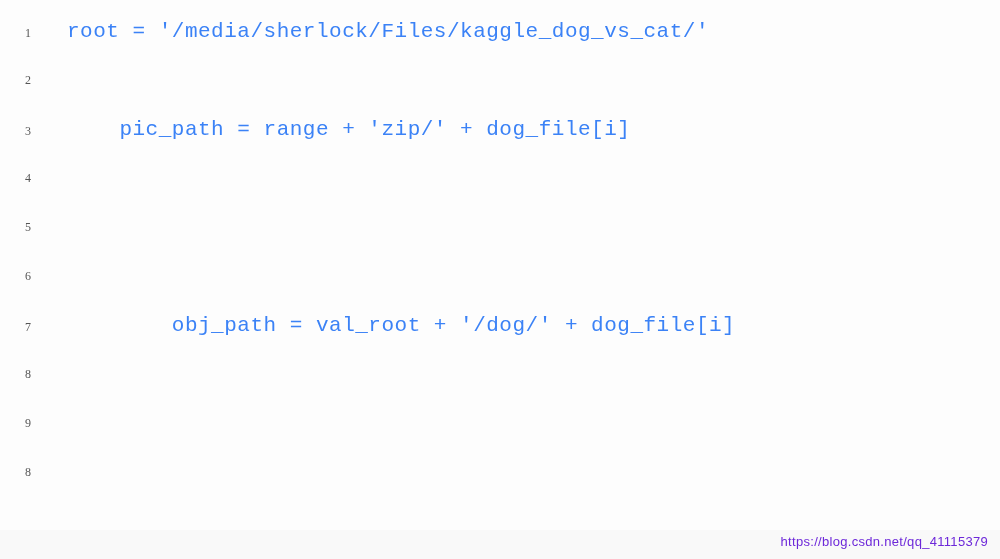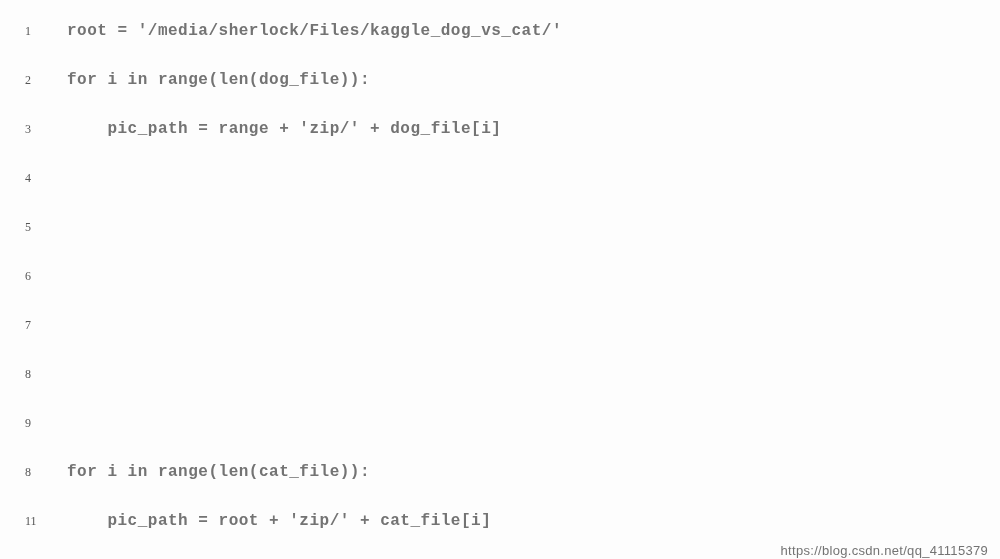--- a/index.html
+++ b/index.html
@@ -30,74 +30,69 @@
       text-align: left;
       color: #555;
       font-size: 12px;
       font-family: "Times New Roman", serif;
       margin-right: 16px;
       flex-shrink: 0;
       padding-top: 4px;
     }
     .code-content {
       font-family: "Courier New", Courier, monospace;
-      font-size: 16px;
-      color: #737373;
+      font-size: 21px;
+      color: #3b82f6;
       white-space: pre;
       letter-spacing: 0.5px;
-      font-weight: 700;
+      font-weight: 400;
     }
     .watermark {
       position: absolute;
-      bottom: 1px;
+      bottom: 10px;
       right: 12px;
       font-family: Arial, sans-serif;
       font-size: 13px;
-      color: #737373;
+      color: #6d28d9;
       letter-spacing: 0.3px;
     }
   </style>
 </head>
 <body>
 
 <div class="code-container">
   <div class="code-line">
     <span class="line-number">1</span>
     <span class="code-content">root = '/media/sherlock/Files/kaggle_dog_vs_cat/'</span>
   </div>
   <div class="code-line">
     <span class="line-number">2</span>
-    <span class="code-content">for i in range(len(dog_file)):</span>
   </div>
   <div class="code-line">
     <span class="line-number">3</span>
     <span class="code-content">    pic_path = range + 'zip/' + dog_file[i]</span>
   </div>
   <div class="code-line">
     <span class="line-number">4</span>
   </div>
   <div class="code-line">
     <span class="line-number">5</span>
   </div>
   <div class="code-line">
     <span class="line-number">6</span>
   </div>
   <div class="code-line">
     <span class="line-number">7</span>
+    <span class="code-content">        obj_path = val_root + '/dog/' + dog_file[i]</span>
   </div>
   <div class="code-line">
     <span class="line-number">8</span>
   </div>
   <div class="code-line">
     <span class="line-number">9</span>
     <span class="code-content"></span>
   </div>
   <div class="code-line">
     <span class="line-number">8</span>
-    <span class="code-content">for i in range(len(cat_file)):</span>
-  </div>
-  <div class="code-line">
-    <span class="line-number">11</span>
-    <span class="code-content">    pic_path = root + 'zip/' + cat_file[i]</span>
   </div>
 </div>
 
 <div class="watermark">https://blog.csdn.net/qq_41115379</div>
 
 </body></html>

